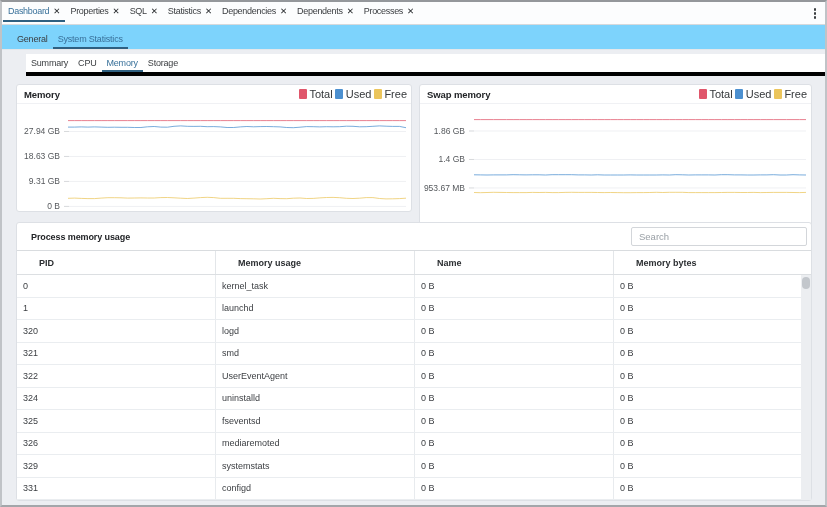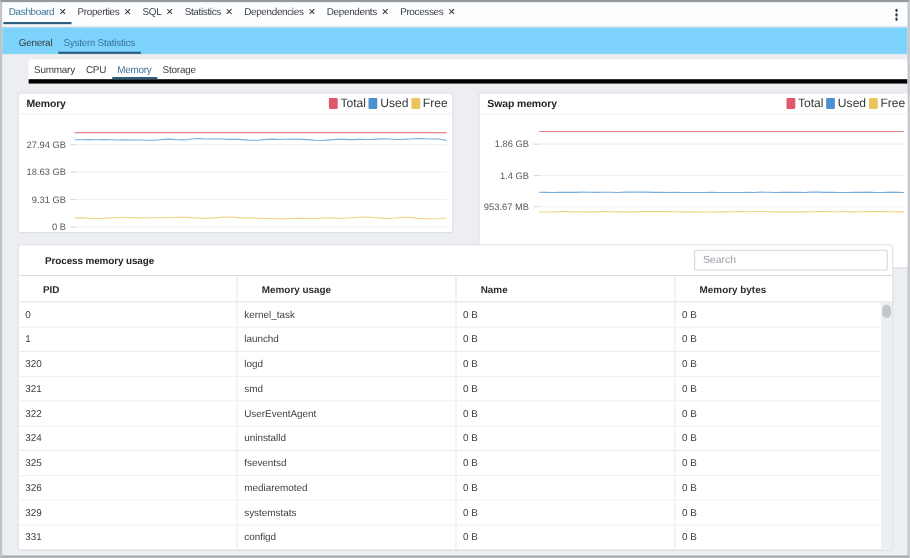--- a/index.html
+++ b/index.html
@@ -34,25 +34,25 @@
   
   .panel{position:absolute;background:#fff;border:1px solid #dde0e5;border-radius:3px;}
   .panel-head{height:19px;display:flex;align-items:center;justify-content:space-between;
     padding:0 4px 0 7px;border-bottom:1px solid #f0f1f4;}
   .panel-title{font-size:9.5px;font-weight:700;color:#222427;letter-spacing:-0.1px;}
   .legend{display:flex;align-items:center;}
   .legend .li{display:flex;align-items:center;margin-left:2.5px;}
   .legend .sw{width:8px;height:10px;border-radius:1px;margin-right:2.5px;}
   .legend .lt{font-size:11px;color:#34373a;}
   #panel-memory{left:14px;top:82px;width:396px;height:128px;}
-  #panel-swap{left:433px;top:82px;width:393px;height:160px;}
+  #panel-swap{left:417px;top:82px;width:393px;height:160px;}
   .chart-body{position:relative;width:100%;height:106px;}
   
   #panel-process{left:14px;top:220px;width:796px;height:279px;}
-  .proc-head{height:27px;display:flex;align-items:center;justify-content:space-between;padding:0 4px 0 24px;}
+  .proc-head{height:27px;display:flex;align-items:center;justify-content:space-between;padding:0 4px 0 14px;}
   .proc-title{font-size:9px;font-weight:700;color:#222427;letter-spacing:-0.1px;}
   .search{width:176px;height:19px;border:1px solid #d3d6da;border-radius:2px;background:#fff;
     font-family:inherit;font-size:9.5px;color:#35383b;padding:0 7px;outline:none;}
   .search::placeholder{color:#9aa0a6;}
   .ptable{position:absolute;left:0;right:0;top:27px;bottom:0;border-top:1px solid #d9dcdf;overflow:hidden;}
   .thead{display:flex;height:24px;border-bottom:1px solid #dcdfe2;background:#fff;}
   .th{font-size:9px;font-weight:700;color:#2b2e31;display:flex;align-items:center;padding-left:22px;
     border-right:1px solid #e3e6e9;}
   .th:last-child{border-right:none;}
   .trow{display:flex;height:22.5px;border-bottom:1px solid #eaedf0;background:#fff;}

